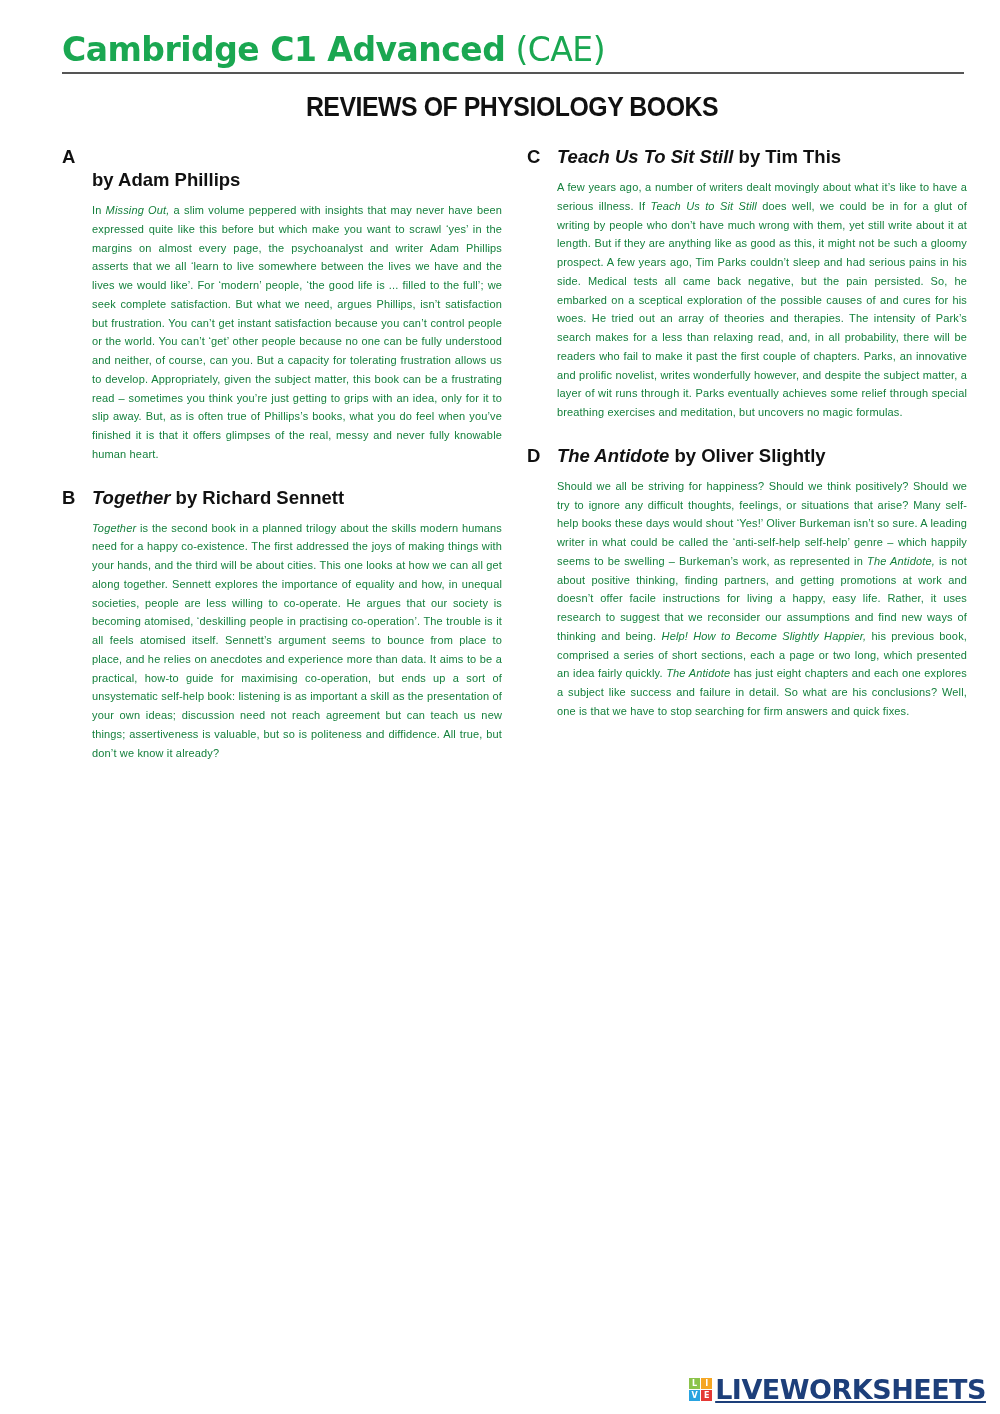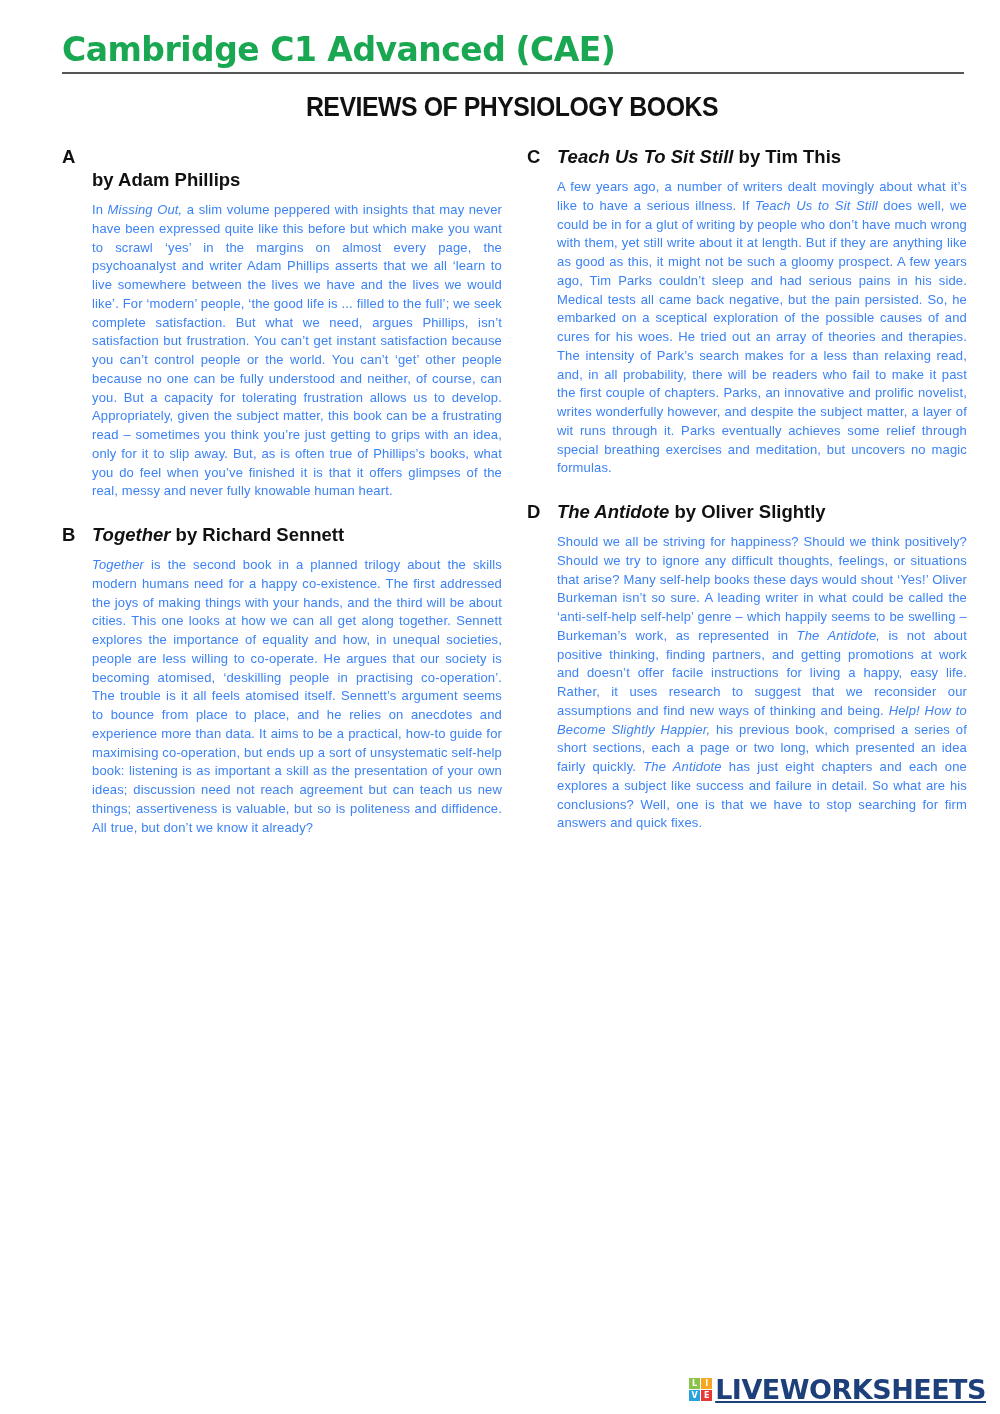--- a/index.html
+++ b/index.html
@@ -1,30 +1,30 @@
 <!DOCTYPE html>
 <html><head>
 <meta charset="utf-8">
 <style>
   html, body { margin: 0; padding: 0; background: #ffffff; }
   body { width: 1000px; height: 1414px; position: relative; overflow: hidden; font-family: "Liberation Sans", sans-serif; color: #1a1a1a; }
   .header { position: absolute; left: 62px; top: 30px; font-family: "DejaVu Sans", sans-serif; font-size: 33px; color: #1aa751; letter-spacing: -0.5px; }
   .header .brand { font-weight: 600; margin-top: 32px; }
-  .header .code { font-weight: 700; }
+  .header .code { font-weight: 400; }
   .rule { position: absolute; left: 62px; top: 72px; width: 902px; height: 0; border-top: 2px solid #555; }
   .title { position: absolute; left: 0; width: 1024px; top: 92px; text-align: center; font-family: "Liberation Sans", sans-serif; font-weight: 700; font-size: 27px; color: #111; letter-spacing: -0.5px; transform: scaleX(0.92); transform-origin: center; }
   .col { position: absolute; width: 440px; }
   .col-left { left: 62px; top: 145px; }
   .col-right { left: 527px; top: 145px; }
   .review { margin-bottom: 22px; }
   .review-head { display: flex; font-weight: 700; font-size: 18.5px; line-height: 23px; color: #111; }
   .review-head .letter { width: 30px; flex: 0 0 30px; }
   .review-head .book { flex: 1; }
   .review-head i { font-style: italic; }
-  .review-body { margin-left: 30px; margin-top: 10px; font-size: 13px; line-height: 18.75px; text-align: justify; color: #3b82f6; letter-spacing: 0.15px; }
+  .review-body { margin-left: 30px; margin-top: 10px; font-size: 11px; line-height: 18.75px; text-align: justify; color: #15803d; letter-spacing: 0.15px; }
   .review-body i { }
   .footer-logo { position: absolute; right: 14px; top: 1374px; display: flex; align-items: center; }
   .logo-grid { display: grid; grid-template-columns: 11px 11px; grid-template-rows: 11px 11px; gap: 1px; margin-right: 3px; }
   .logo-grid span { display: flex; align-items: center; justify-content: center; font-size: 8px; font-weight: 700; color: #fff; font-family: "DejaVu Sans", sans-serif; }
   .logo-text { font-family: "DejaVu Sans", sans-serif; font-weight: 700; font-size: 27px; color: #1d3f7a; letter-spacing: -0.5px; }
 </style>
 </head>
 <body>
 
 <div class="header" style="color: rgb(26, 167, 81);">

